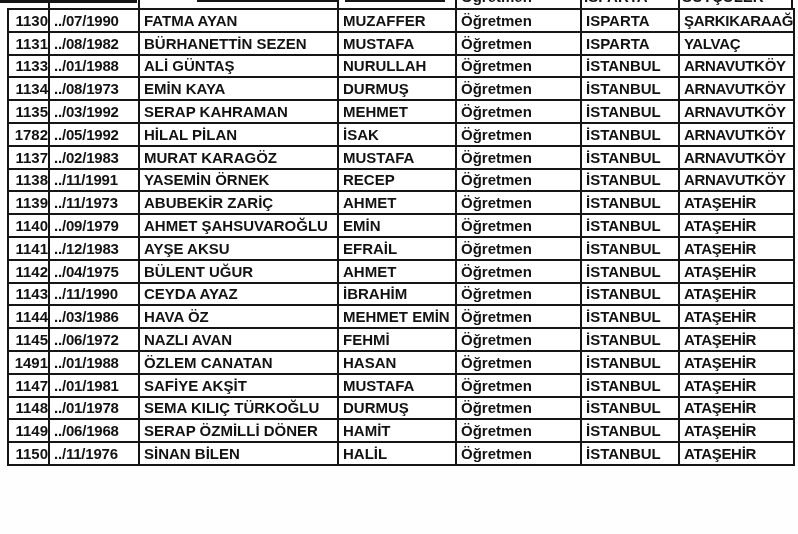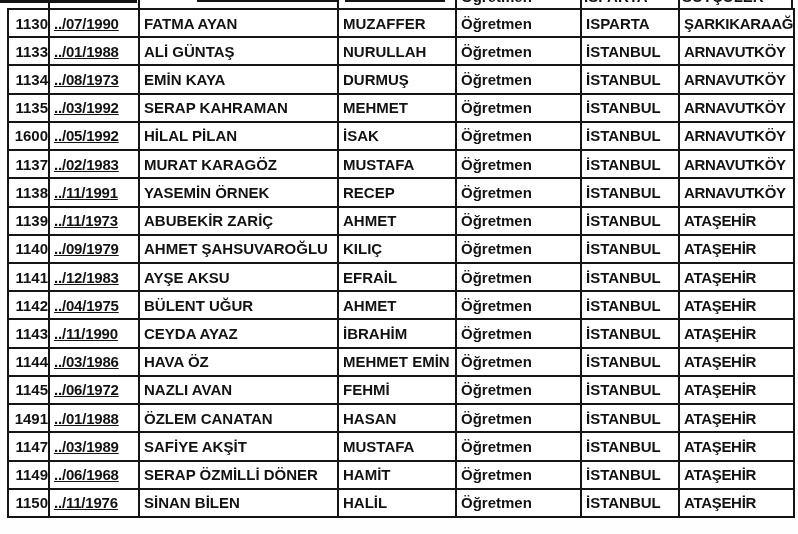--- a/index.html
+++ b/index.html
@@ -22,34 +22,34 @@
   }
   .partial-row .ptext{
     position:absolute;top:-12px;
     font-size:15px;font-weight:600;color:#131313;white-space:nowrap;
   }
   .scan-noise{position:absolute;background:#141414;}
 
   
   table.doc{
     position:absolute;left:7px;top:8px;
-    width:786px;height:510px;
+    width:786px;height:458px;
     border-collapse:collapse;table-layout:fixed;
     background:#ffffff;
   }
   table.doc td{
     border:2px solid #151515;
     padding:0 0 0 4px;
     font-size:15px;font-weight:600;color:#121212;
     white-space:nowrap;overflow:hidden;
     vertical-align:middle;
     line-height:1;
   }
   td.c-no{text-align:right;padding:0 3px 0 0;}
-  td.c-date{padding-left:2px;letter-spacing:-0.2px;text-decoration:underline;}
+  td.c-date{padding-left:2px;letter-spacing:-0.2px;}
   td.c-name{padding-left:4px;}
   td.c-district{padding-left:2px;letter-spacing:-0.3px;}
   col.w1{width:41px;} col.w2{width:90px;} col.w3{width:199px;}
   col.w4{width:118px;} col.w5{width:125px;} col.w6{width:98px;} col.w7{width:115px;}
 </style>
 </head>
 <body>
 
 <div class="page">
 
@@ -84,20 +84,29 @@
         <tr>
       <td class="c-no">1130</td>
       <td class="c-date">../07/1990</td>
       <td class="c-name">FATMA AYAN</td>
       <td class="c-father">MUZAFFER</td>
       <td class="c-title">Öğretmen</td>
       <td class="c-province">ISPARTA</td>
       <td class="c-district">ŞARKIKARAAĞAÇ</td>
     </tr>
         <tr>
+      <td class="c-no">1131</td>
+      <td class="c-date">../08/1982</td>
+      <td class="c-name">BÜRHANETTİN SEZEN</td>
+      <td class="c-father">MUSTAFA</td>
+      <td class="c-title">Öğretmen</td>
+      <td class="c-province">ISPARTA</td>
+      <td class="c-district">YALVAÇ</td>
+    </tr>
+        <tr>
       <td class="c-no">1133</td>
       <td class="c-date">../01/1988</td>
       <td class="c-name">ALİ GÜNTAŞ</td>
       <td class="c-father">NURULLAH</td>
       <td class="c-title">Öğretmen</td>
       <td class="c-province">İSTANBUL</td>
       <td class="c-district">ARNAVUTKÖY</td>
     </tr>
         <tr>
       <td class="c-no">1134</td>
@@ -111,21 +120,21 @@
         <tr>
       <td class="c-no">1135</td>
       <td class="c-date">../03/1992</td>
       <td class="c-name">SERAP KAHRAMAN</td>
       <td class="c-father">MEHMET</td>
       <td class="c-title">Öğretmen</td>
       <td class="c-province">İSTANBUL</td>
       <td class="c-district">ARNAVUTKÖY</td>
     </tr>
         <tr>
-      <td class="c-no">1600</td>
+      <td class="c-no">1782</td>
       <td class="c-date">../05/1992</td>
       <td class="c-name">HİLAL PİLAN</td>
       <td class="c-father">İSAK</td>
       <td class="c-title">Öğretmen</td>
       <td class="c-province">İSTANBUL</td>
       <td class="c-district">ARNAVUTKÖY</td>
     </tr>
         <tr>
       <td class="c-no">1137</td>
       <td class="c-date">../02/1983</td>
@@ -150,21 +159,21 @@
       <td class="c-name">ABUBEKİR ZARİÇ</td>
       <td class="c-father">AHMET</td>
       <td class="c-title">Öğretmen</td>
       <td class="c-province">İSTANBUL</td>
       <td class="c-district">ATAŞEHİR</td>
     </tr>
         <tr>
       <td class="c-no">1140</td>
       <td class="c-date">../09/1979</td>
       <td class="c-name">AHMET ŞAHSUVAROĞLU</td>
-      <td class="c-father">KILIÇ</td>
+      <td class="c-father">EMİN</td>
       <td class="c-title">Öğretmen</td>
       <td class="c-province">İSTANBUL</td>
       <td class="c-district">ATAŞEHİR</td>
     </tr>
         <tr>
       <td class="c-no">1141</td>
       <td class="c-date">../12/1983</td>
       <td class="c-name">AYŞE AKSU</td>
       <td class="c-father">EFRAİL</td>
       <td class="c-title">Öğretmen</td>
@@ -211,23 +220,32 @@
       <td class="c-no">1491</td>
       <td class="c-date">../01/1988</td>
       <td class="c-name">ÖZLEM CANATAN</td>
       <td class="c-father">HASAN</td>
       <td class="c-title">Öğretmen</td>
       <td class="c-province">İSTANBUL</td>
       <td class="c-district">ATAŞEHİR</td>
     </tr>
         <tr>
       <td class="c-no">1147</td>
-      <td class="c-date">../03/1989</td>
+      <td class="c-date">../01/1981</td>
       <td class="c-name">SAFİYE AKŞİT</td>
       <td class="c-father">MUSTAFA</td>
+      <td class="c-title">Öğretmen</td>
+      <td class="c-province">İSTANBUL</td>
+      <td class="c-district">ATAŞEHİR</td>
+    </tr>
+        <tr>
+      <td class="c-no">1148</td>
+      <td class="c-date">../01/1978</td>
+      <td class="c-name">SEMA KILIÇ TÜRKOĞLU</td>
+      <td class="c-father">DURMUŞ</td>
       <td class="c-title">Öğretmen</td>
       <td class="c-province">İSTANBUL</td>
       <td class="c-district">ATAŞEHİR</td>
     </tr>
         <tr>
       <td class="c-no">1149</td>
       <td class="c-date">../06/1968</td>
       <td class="c-name">SERAP ÖZMİLLİ DÖNER</td>
       <td class="c-father">HAMİT</td>
       <td class="c-title">Öğretmen</td>

